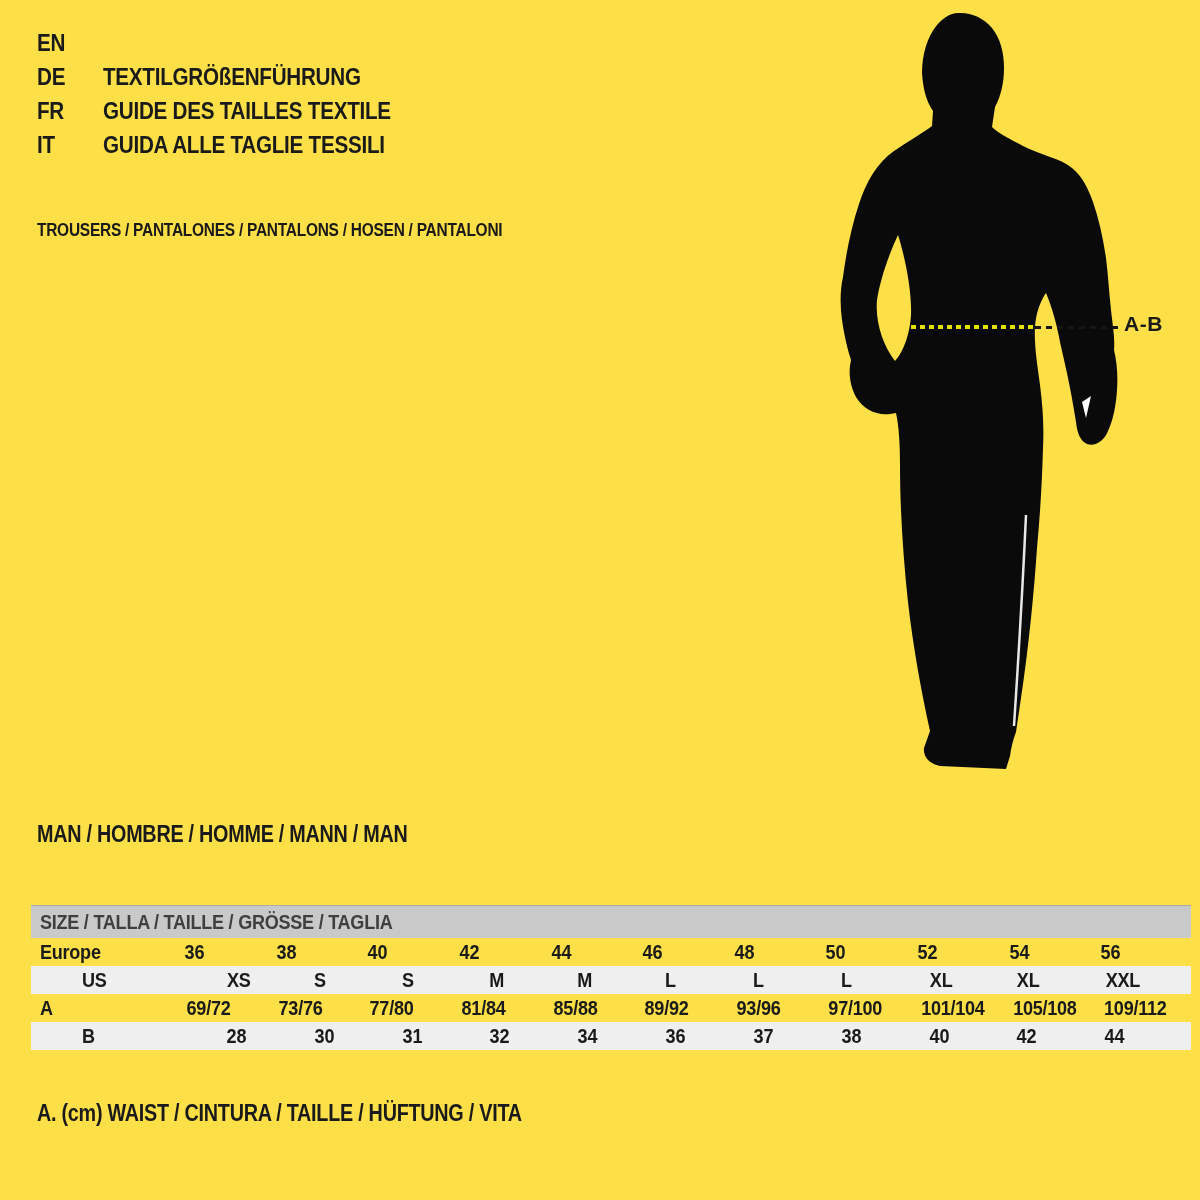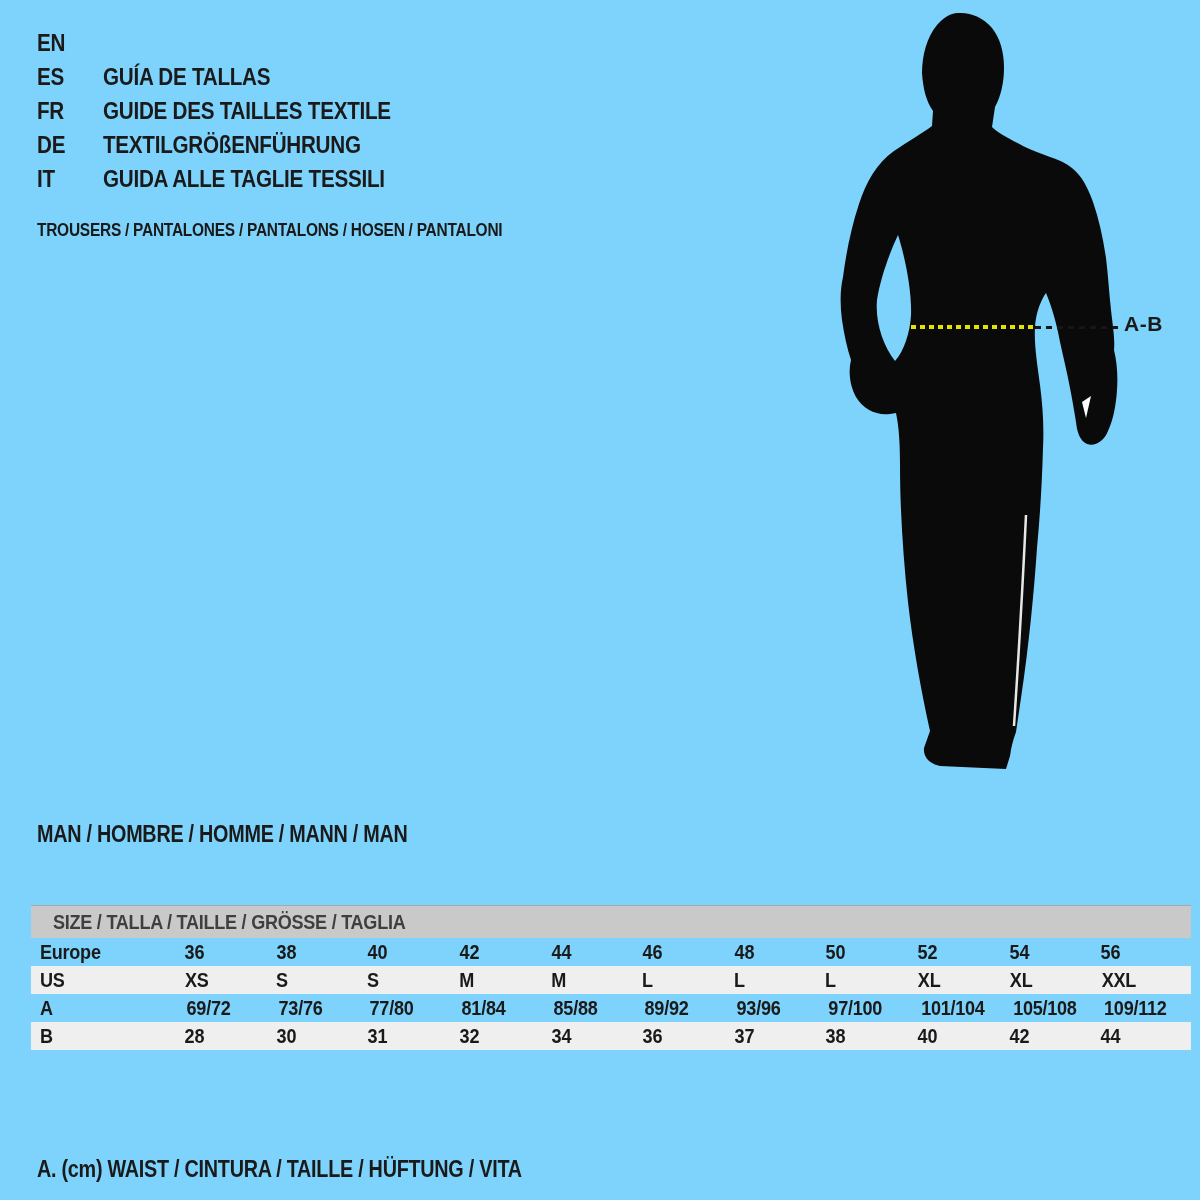--- a/index.html
+++ b/index.html
@@ -1,17 +1,17 @@
 <!DOCTYPE html>
 <html style="--text: #1a1a1a; --silhouette: #0a0a0a; --measure-yellow: #e3e300; --measure-dash: #161616; --table-header-bg: #c9c9c9; --table-stripe-bg: #efefef;"><head>
 <meta charset="utf-8">
 <style>
   html,body{margin:0;padding:0;background:#ffffff;}
   .canvas{
-    position:relative;width:1200px;height:1200px;background:#7dd3fc;
+    position:relative;width:1200px;height:1200px;background:#fde047;
     font-family:"Liberation Sans","DejaVu Sans",sans-serif;color:var(--text,#1a1a1a);
     overflow:hidden;
   }
   
   .cnd{display:inline-block;transform:scaleX(.86);transform-origin:0 50%;white-space:nowrap;letter-spacing:-.3px;}
   .cndc{display:inline-block;transform:scaleX(.86);transform-origin:50% 50%;white-space:nowrap;letter-spacing:-.3px;}
 
   
   .lang-block{position:absolute;left:37px;top:26px;}
   .lang-row{display:grid;grid-template-columns:66px auto;height:34px;align-items:center;
@@ -26,51 +26,47 @@
   .measure-dash{position:absolute;left:1035px;top:326px;width:86px;height:3px;
     background:repeating-linear-gradient(90deg,var(--measure-dash,#161616) 0 6px,transparent 6px 11px);}
   .ab-label{position:absolute;left:1124px;top:312px;font-size:21px;font-weight:700;letter-spacing:.5px;}
 
   
   .section-title{position:absolute;left:37px;top:821px;font-size:23px;font-weight:700;}
 
   
   .size-table{position:absolute;left:31px;top:905px;width:1160px;font-size:21px;}
   .thead{height:33px;background:var(--table-header-bg,#c9c9c9);border-top:1px solid #a9a9a9;
-    display:flex;align-items:center;padding-left:22px;box-sizing:border-box;
+    display:flex;align-items:center;padding-left:9px;box-sizing:border-box;
     font-weight:700;color:#3f3f3f;}
   .trow{display:grid;grid-template-columns:152px repeat(11,1fr);height:28px;align-items:center;}
-  .trow.stripe{background:var(--table-stripe-bg,#efefef);}
+  .trow.stripe{background:var(--table-stripe-bg,#efefef);padding-left:42px;}
   .tlabel{padding-left:9px;font-weight:700;}
   .tval{text-align:left;font-weight:700;}
 
   
-  .notes{position:absolute;left:37px;top:1152px;}
+  .notes{position:absolute;left:37px;top:1096px;}
   .note-line{height:34px;display:flex;align-items:center;font-size:23px;font-weight:700;}
 </style>
 </head>
 <body>
 
 <div class="canvas">
 
   <div class="lang-block">
     <div class="lang-row">
       <span><span class="cnd">EN</span></span>
     </div>
     <div class="lang-row">
-      <span><span class="cnd">ES</span></span>
-      <span><span class="cnd">GUÍA DE TALLAS</span></span>
+      <span><span class="cnd">DE</span></span>
+      <span><span class="cnd">TEXTILGRÖßENFÜHRUNG</span></span>
     </div>
     <div class="lang-row">
       <span><span class="cnd">FR</span></span>
       <span><span class="cnd">GUIDE DES TAILLES TEXTILE</span></span>
-    </div>
-    <div class="lang-row">
-      <span><span class="cnd">DE</span></span>
-      <span><span class="cnd">TEXTILGRÖßENFÜHRUNG</span></span>
     </div>
     <div class="lang-row">
       <span><span class="cnd">IT</span></span>
       <span><span class="cnd">GUIDA ALLE TAGLIE TESSILI</span></span>
     </div>
   </div>
 
   <div class="garment">
     <span class="cnd">TROUSERS / PANTALONES / PANTALONS / HOSEN / PANTALONI</span>
   </div>

